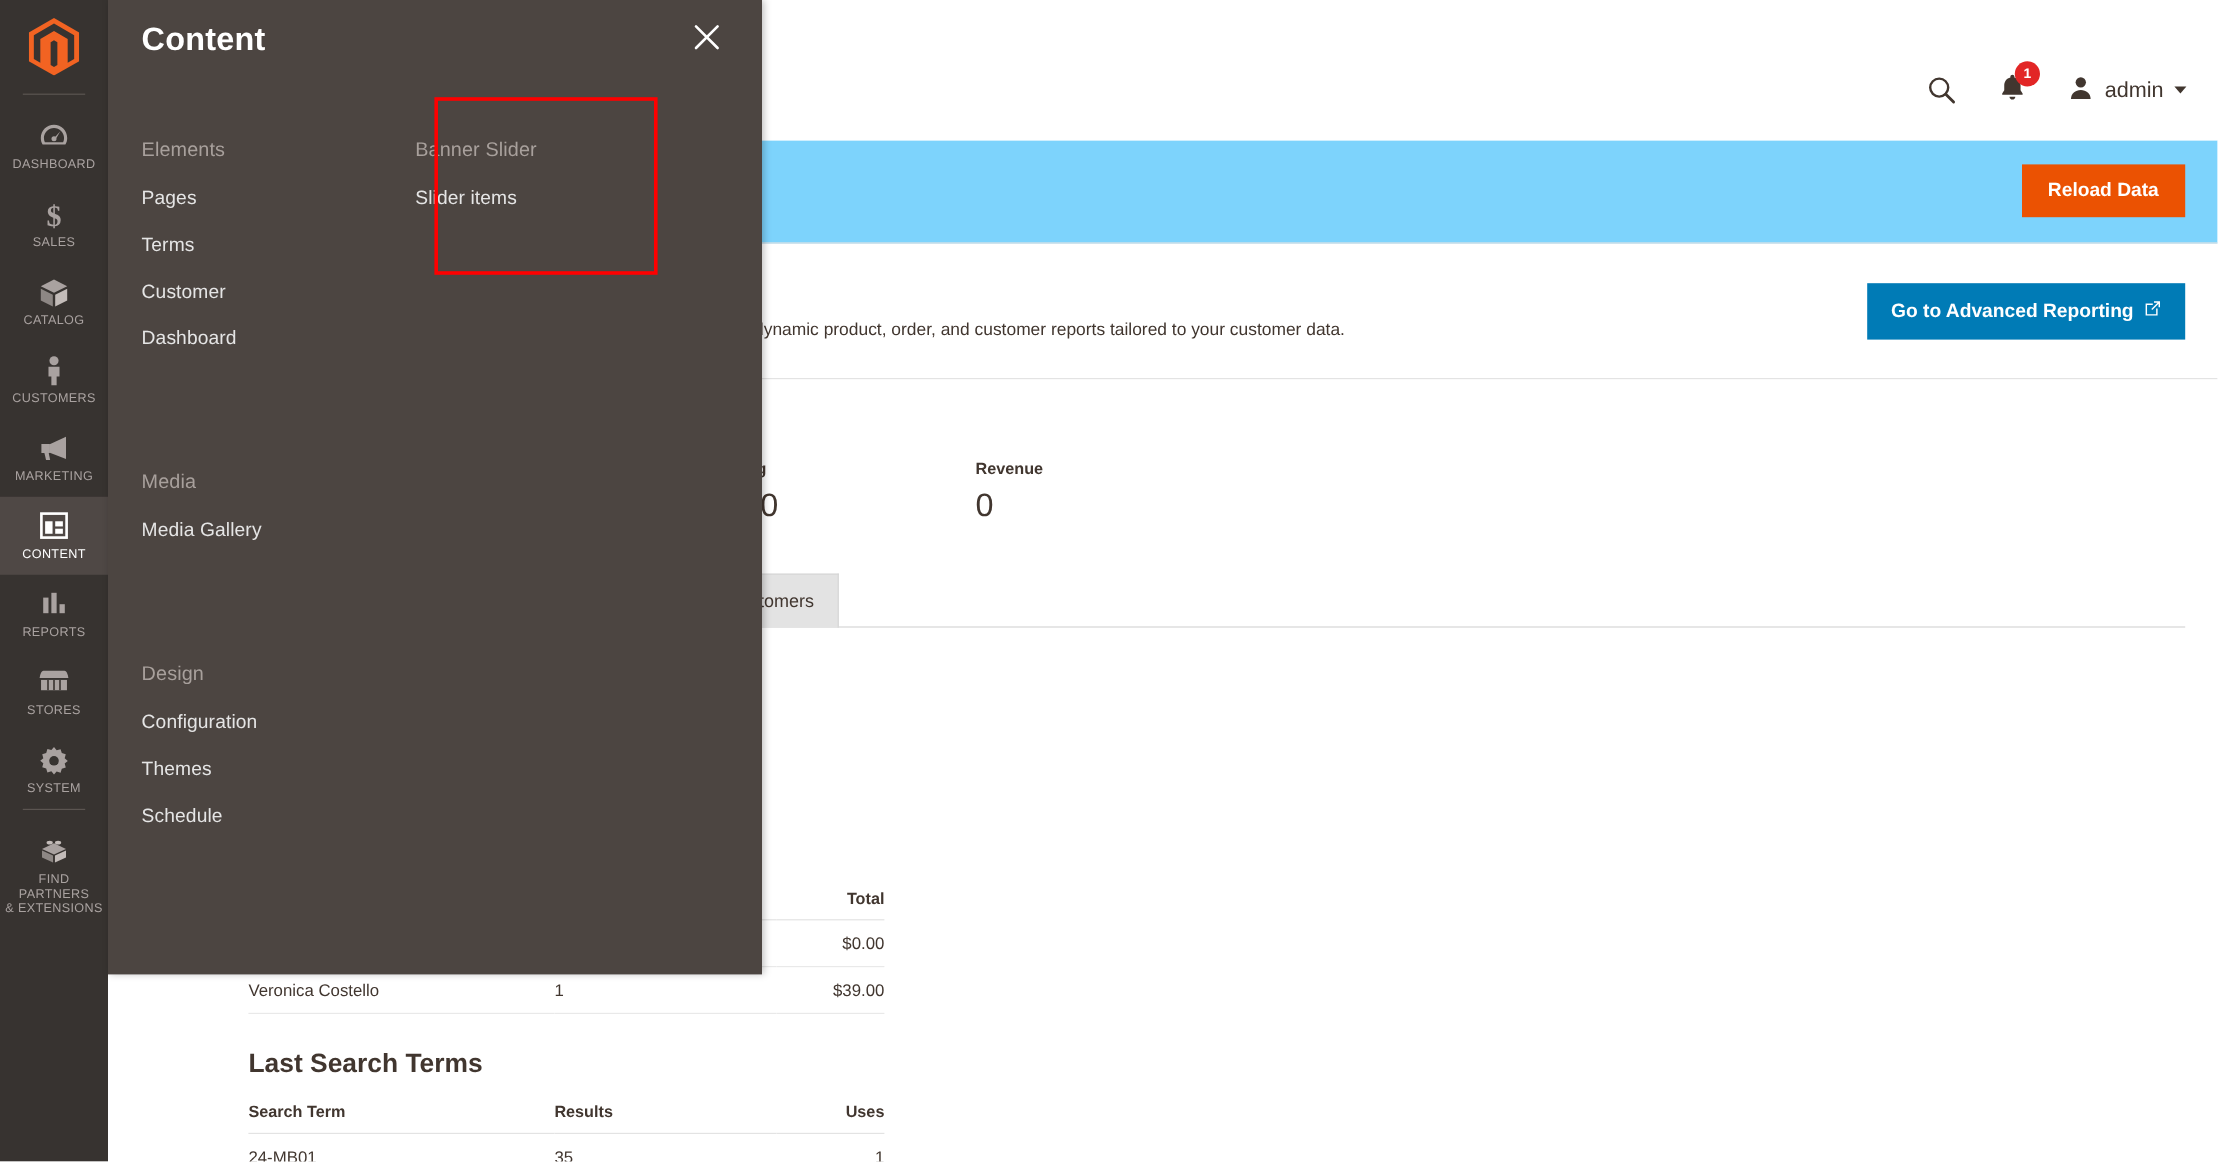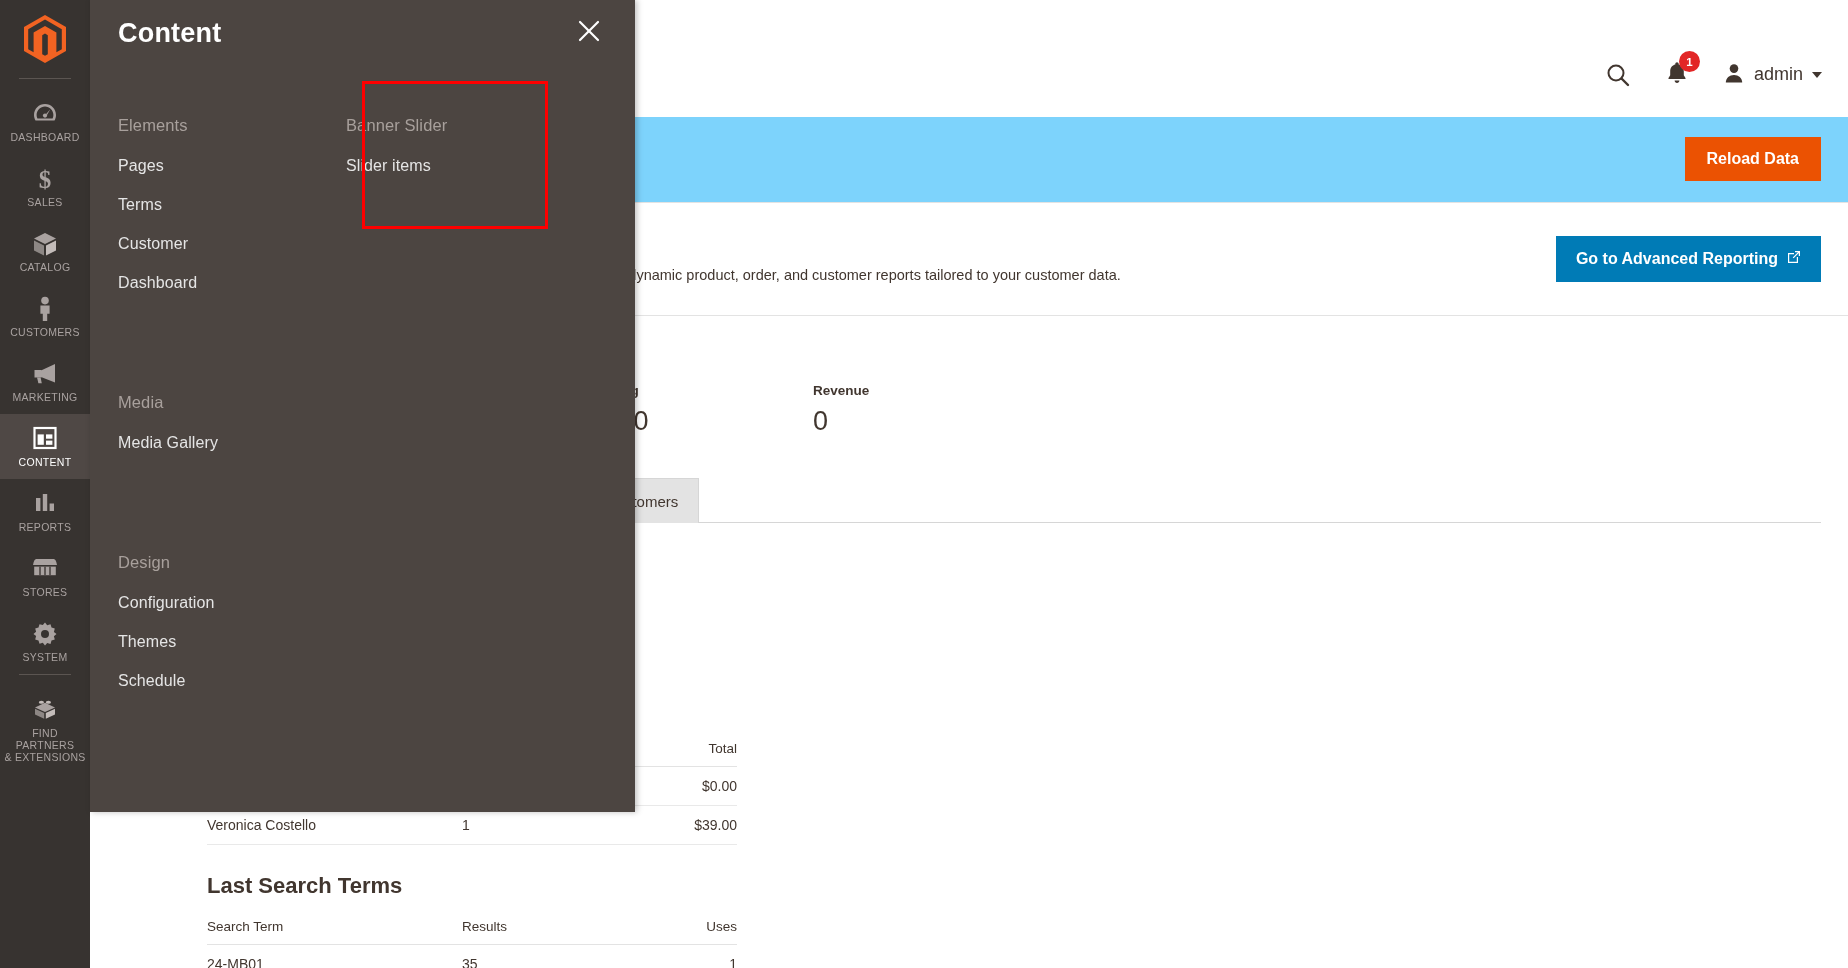--- a/index.html
+++ b/index.html
@@ -187,21 +187,21 @@
   .tab-panel { padding: 24px 27px 0 27px; font-size: 14.5px; color: #41362f; }
 
   
   .lower-tables { position: absolute; left: 117px; top: 492px; width: 530px; }
   .lt-block { margin-bottom: 28px; }
   .lt-heading {
     font-size: 22px; font-weight: bold; color: #41362f; padding-bottom: 14px;
   }
   table.lt { width: 100%; border-collapse: collapse; }
   table.lt th {
-    font-size: 13.5px; font-weight: normal; color: #41362f;
+    font-size: 13.5px; font-weight: bold; color: #41362f;
     text-align: left; padding: 6px 0 10px 0; border-bottom: 1px solid #e3e3e3;
   }
   table.lt th.num, table.lt td.num { text-align: right; }
   table.lt td {
     font-size: 14px; color: #41362f; padding: 11px 0 11px 0;
     border-bottom: 1px solid #e9e9e9;
   }
   .col-b { width: 185px; }
   .col-c { width: 90px; }
 </style>

